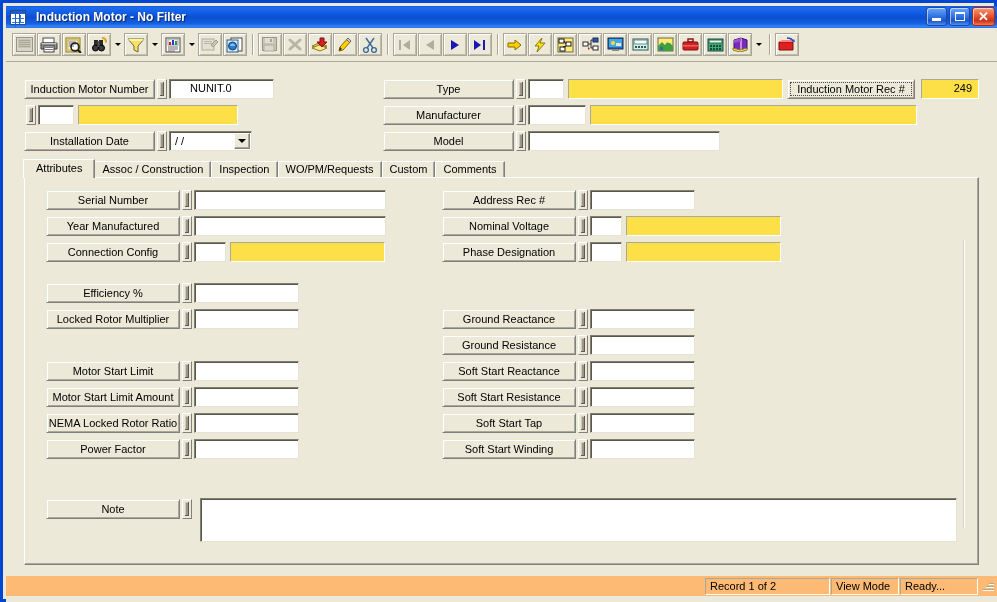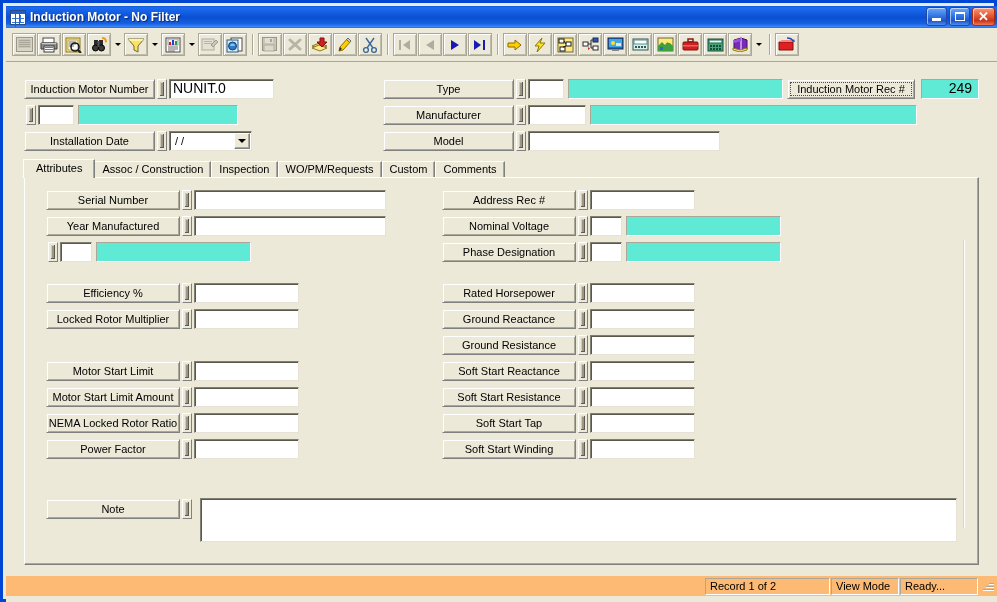--- a/index.html
+++ b/index.html
@@ -35,20 +35,21 @@
     position: absolute;
     left: 3px; top: 3px;
     width: 991px;
     height: 22px;
     background: linear-gradient(to bottom,
       #0a5ae0 0%, #1d6cf0 8%, #0c54d8 45%, #0b4fd2 52%,
       #1660e2 80%, #3a86f5 94%, #1f6ae8 100%);
     display: flex;
     align-items: center;
     overflow: hidden;
+    gap: 6px;
   }
   .title-icon {
     width: 16px; height: 15px;
     margin-left: 4px;
     margin-right: 4px;
     flex: 0 0 auto;
     background: #ffffff;
     border: 1px solid #2a4a8a;
     box-sizing: border-box;
     position: relative;
@@ -229,30 +230,30 @@
     box-shadow: inset -1px -1px 0 #5e5a50, inset 1px 1px 0 #cfcabb;
   }
   .tfield {
     height: 20px;
     box-sizing: border-box;
     background: #ffffff;
     border: 1px solid #7f7f72;
     border-right-color: #e6e3d6;
     border-bottom-color: #e6e3d6;
     box-shadow: inset 1px 1px 0 #5a574c;
-    font-size: 14px;
+    font-size: 11px;
     line-height: 17px;
-    padding-left: 3px;
+    padding-left: 20px;
     color: #000000;
     white-space: nowrap;
     overflow: hidden;
     font-family: "Liberation Sans", sans-serif;
   }
   .tfield.ro {
-    background: #5eead4;
+    background: #fde047;
     border: 1px solid #aca899;
     border-right-color: #ffffff;
     border-bottom-color: #ffffff;
     box-shadow: none;
   }
   .tfield.num { text-align: right; padding-right: 6px; }
   .combo {
     height: 20px;
     box-sizing: border-box;
     background: #ffffff;
@@ -775,20 +776,21 @@
         <div class="flabel" style="width:134px;">Serial Number</div>
         <div class="gripper"></div>
         <div class="tfield" style="width:192px;"></div>
       </div>
       <div class="fieldrow" style="left:40px; top:154px;">
         <div class="flabel" style="width:134px;">Year Manufactured</div>
         <div class="gripper"></div>
         <div class="tfield" style="width:192px;"></div>
       </div>
       <div class="fieldrow" style="left:40px; top:180px;">
+        <div class="flabel" style="width:134px;">Connection Config</div>
         <div class="gripper"></div>
         <div class="tfield" style="width:32px;"></div>
         <div class="tfield ro" style="width:155px; margin-left:4px;"></div>
       </div>
 
       <div class="fieldrow" style="left:40px; top:221px;">
         <div class="flabel" style="width:134px;">Efficiency %</div>
         <div class="gripper"></div>
         <div class="tfield" style="width:105px;"></div>
       </div>
@@ -829,25 +831,20 @@
         <div class="tfield" style="width:32px;"></div>
         <div class="tfield ro" style="width:155px; margin-left:4px;"></div>
       </div>
       <div class="fieldrow" style="left:436px; top:180px;">
         <div class="flabel" style="width:134px;">Phase Designation</div>
         <div class="gripper"></div>
         <div class="tfield" style="width:32px;"></div>
         <div class="tfield ro" style="width:155px; margin-left:4px;"></div>
       </div>
 
-      <div class="fieldrow" style="left:436px; top:221px;">
-        <div class="flabel" style="width:134px;">Rated Horsepower</div>
-        <div class="gripper"></div>
-        <div class="tfield" style="width:105px;"></div>
-      </div>
       <div class="fieldrow" style="left:436px; top:273px;">
         <div class="flabel" style="width:134px;">Ground Resistance</div>
         <div class="gripper"></div>
         <div class="tfield" style="width:105px;"></div>
       </div>
       <div class="fieldrow" style="left:436px; top:247px;">
         <div class="flabel" style="width:134px;">Ground Reactance</div>
         <div class="gripper"></div>
         <div class="tfield" style="width:105px;"></div>
       </div>

